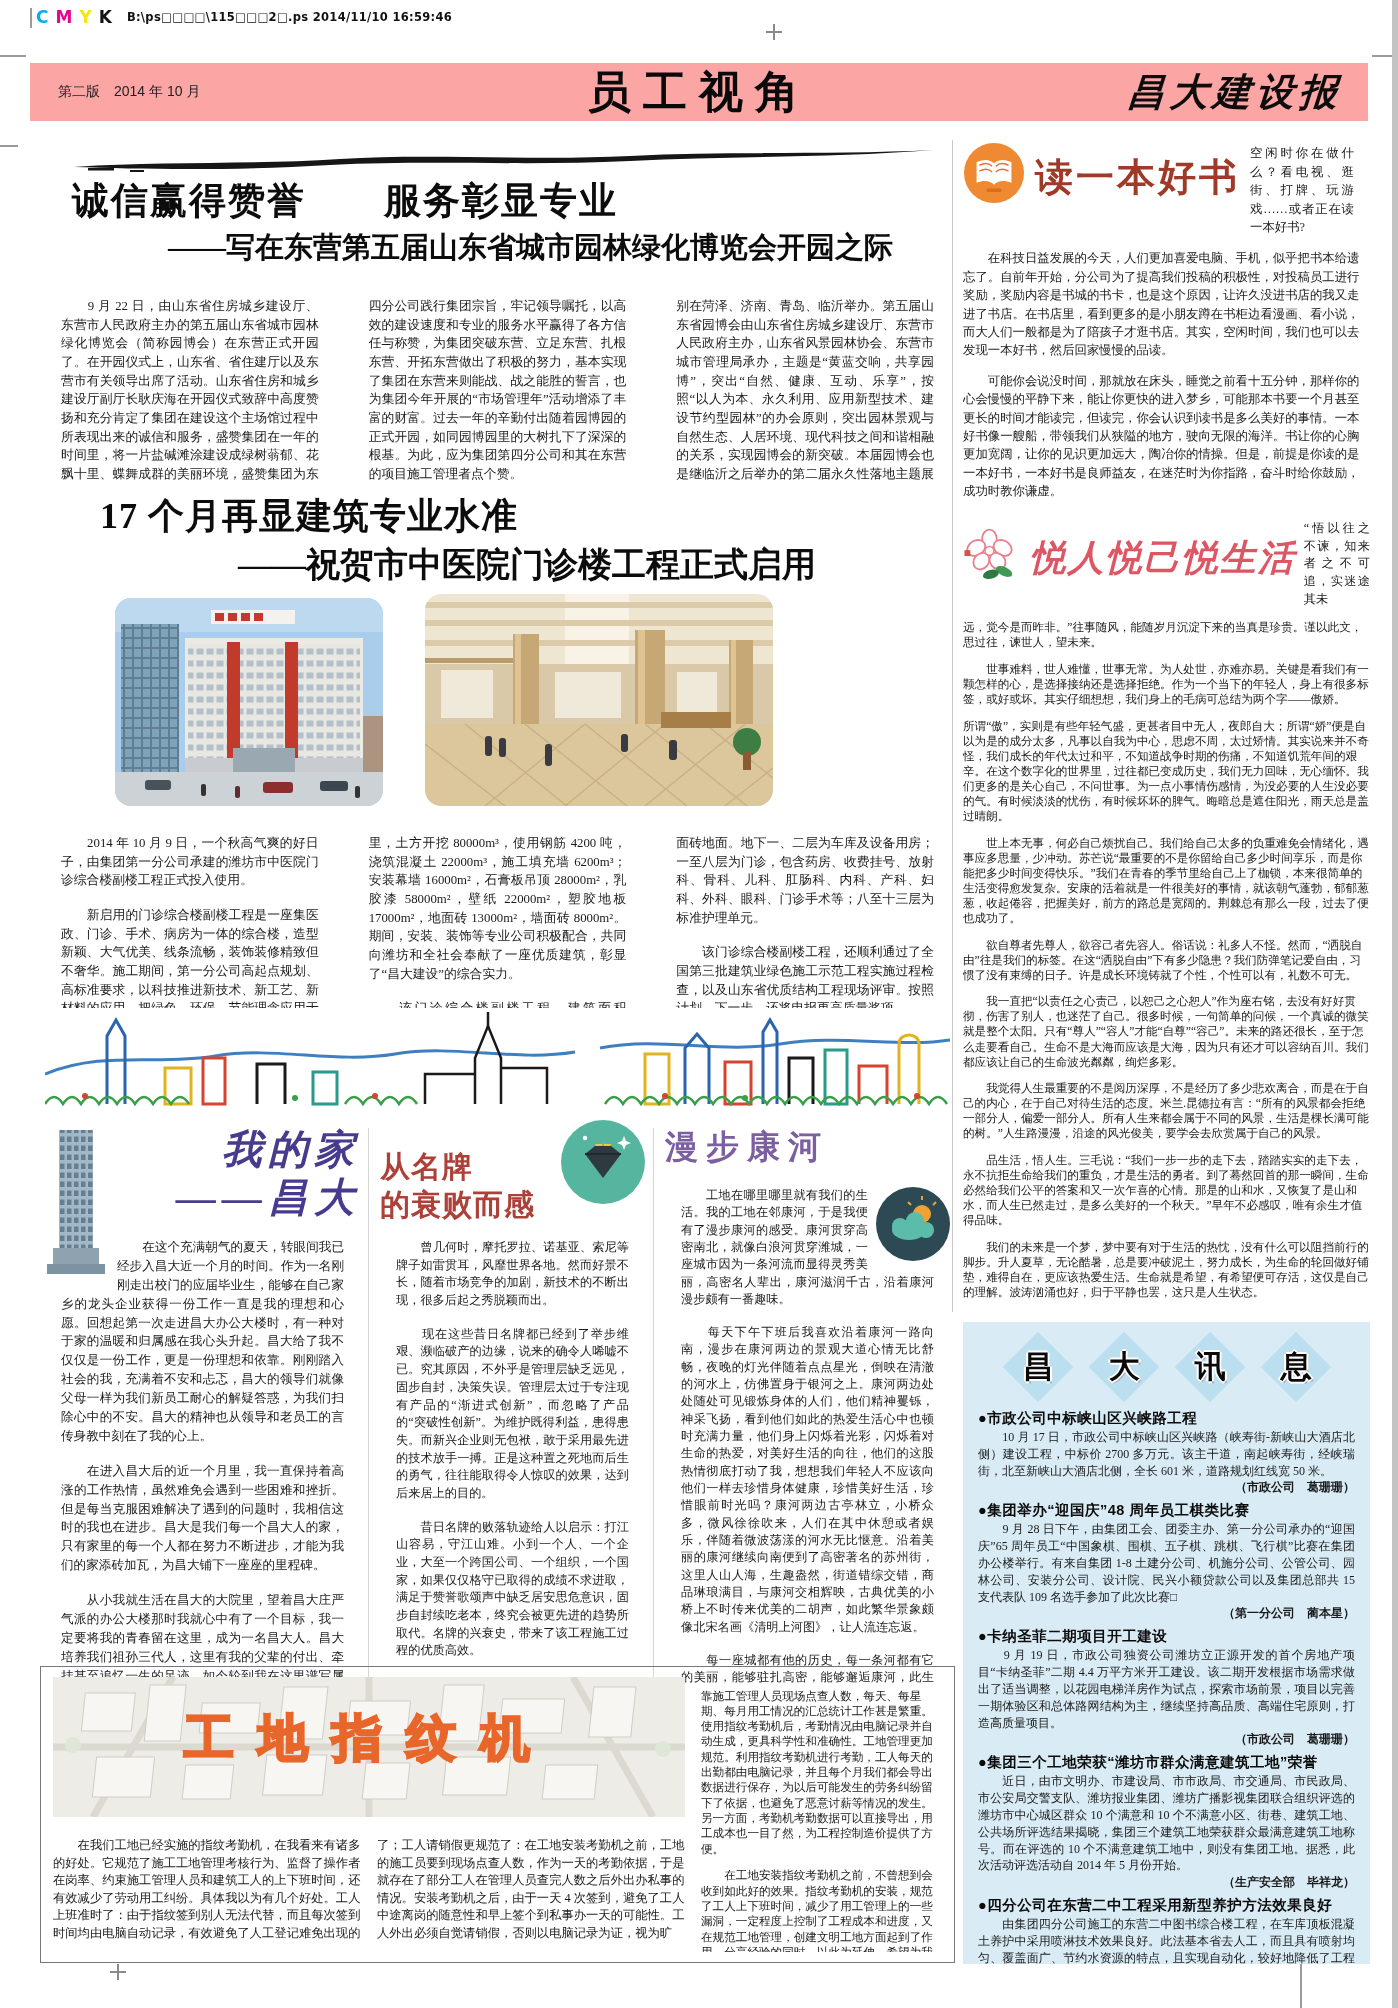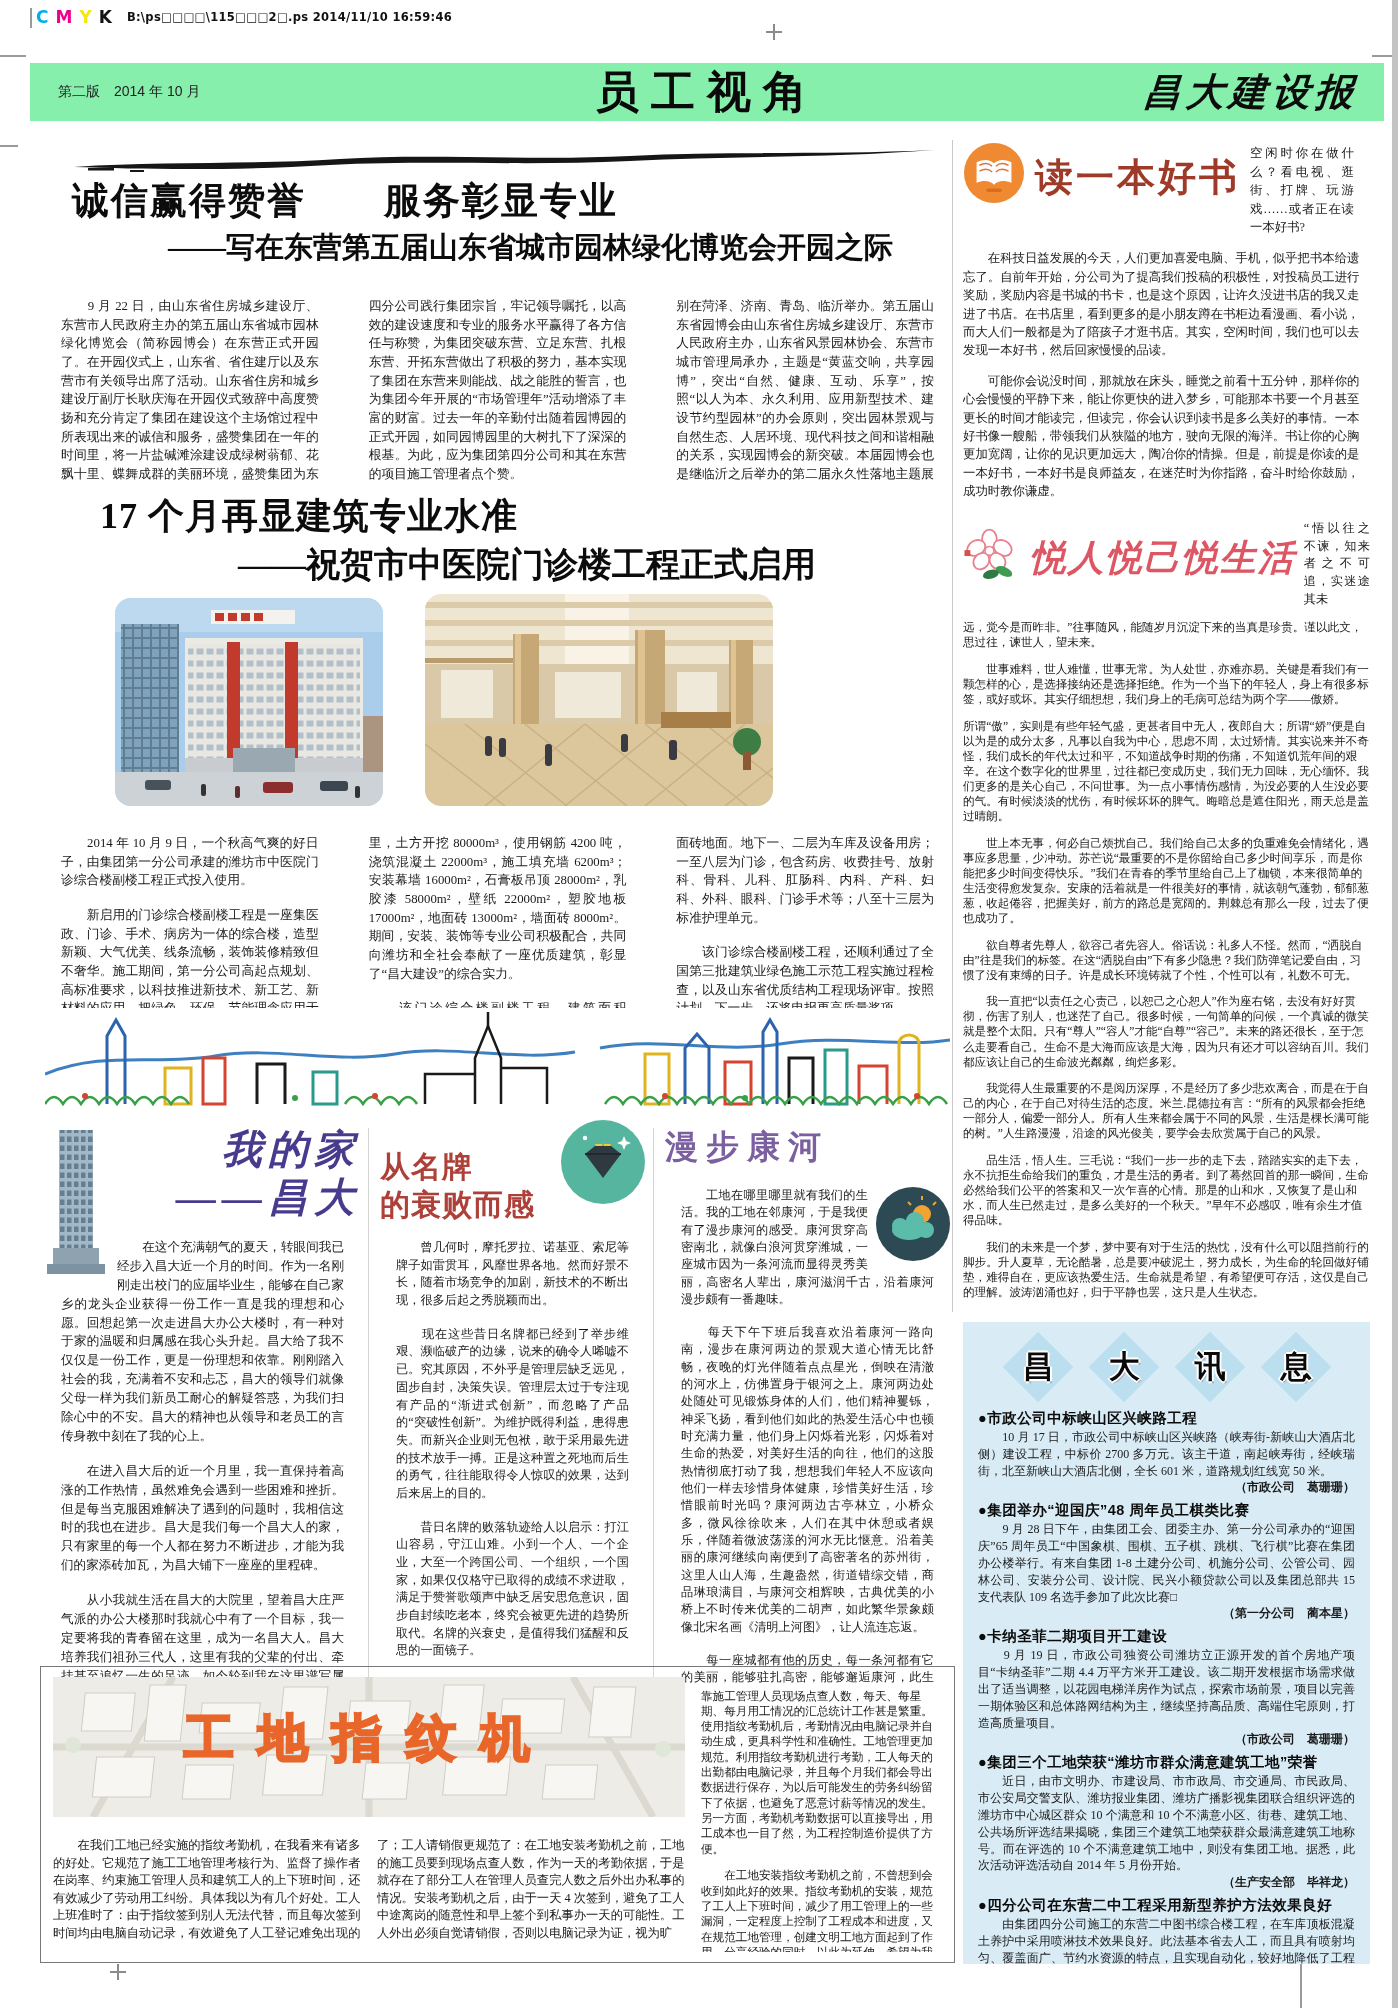--- a/index.html
+++ b/index.html
@@ -12,22 +12,22 @@
   .print-bar .cmyk{font-size:17px;letter-spacing:0;}
   .print-bar .c{color:#00adee}.print-bar .m{color:#ec008c}.print-bar .y{color:#f3e614}.print-bar .k{color:#151515}
   .print-bar .fileinfo{font-size:11.5px;color:#111;margin-left:8px;letter-spacing:.3px;}
   .tick{position:absolute;background:#9a9a9a;}
   .cross{position:absolute;width:16px;height:16px;}
   .cross i{position:absolute;background:#8a8a8a;display:block;}
   .cross .h{left:0;top:7px;width:16px;height:1.5px;}
   .cross .v{left:7px;top:0;width:1.5px;height:16px;}
   .edge-strip{position:absolute;right:0;top:0;width:6px;height:2008px;background:#c3c3c3;}
   
-  .masthead{position:absolute;left:30px;top:63px;width:1338px;height:58px;background:#86efac;
-            display:flex;align-items:center;padding-left:16px;}
+  .masthead{position:absolute;left:30px;top:63px;width:1338px;height:58px;background:#fca5a5;
+            display:flex;align-items:center;}
   .edition{position:absolute;left:28px;font-family:"Liberation Sans",sans-serif;font-size:14px;color:#222;}
   .section-title{position:absolute;left:0;right:0;text-align:center;font-family:"Liberation Sans",sans-serif;
             font-weight:900;font-size:44px;letter-spacing:12px;color:#0a0a0a;}
   .paper-name{position:absolute;right:26px;font-style:italic;font-weight:900;font-size:38px;
             letter-spacing:5px;color:#0d0d0d;transform:skewX(-4deg);}
   
   .headline{position:absolute;font-weight:900;color:#0c0c0c;white-space:nowrap;}
   
   .cols{position:absolute;display:flex;gap:18px;overflow:hidden;}
   .col{flex:1;min-width:0;}
@@ -327,21 +327,21 @@
           <circle cx="42" cy="42" r="42" fill="#56b59e"></circle>
           <polygon points="34,24 38,33 42,23 46,33 50,24" fill="#f4c83c"></polygon>
           <polygon points="24,34 34,26 50,26 60,34 42,58" fill="#2e3a40"></polygon>
           <line x1="24" y1="34" x2="60" y2="34" stroke="#1f2a30" stroke-width="2"></line>
           <path d="M63 16 l2 5 5 2 -5 2 -2 5 -2 -5 -5 -2 5 -2 z" fill="#fff"></path>
           <circle cx="24" cy="18" r="2.2" fill="#fff"></circle>
         </svg>
       </div>
       <p>　　曾几何时，摩托罗拉、诺基亚、索尼等牌子如雷贯耳，风靡世界各地。然而好景不长，随着市场竞争的加剧，新技术的不断出现，很多后起之秀脱颖而出。</p>
       <p>　　现在这些昔日名牌都已经到了举步维艰、濒临破产的边缘，说来的确令人唏嘘不已。究其原因，不外乎是管理层缺乏远见，固步自封，决策失误。管理层太过于专注现有产品的“渐进式创新”，而忽略了产品的“突破性创新”。为维护既得利益，患得患失。而新兴企业则无包袱，敢于采用最先进的技术放手一搏。正是这种置之死地而后生的勇气，往往能取得令人惊叹的效果，达到后来居上的目的。</p>
-      <p>　　昔日名牌的败落轨迹给人以启示：打江山容易，守江山难。小到一个人、一个企业，大至一个跨国公司、一个组织，一个国家，如果仅仅格守已取得的成绩不求进取，满足于赞誉歌颂声中缺乏居安思危意识，固步自封续吃老本，终究会被更先进的趋势所取代。名牌的兴衰史，是值得我们猛醒和反思的一面镜子。</p>
+      <p>　　昔日名牌的败落轨迹给人以启示：打江山容易，守江山难。小到一个人、一个企业，大至一个跨国公司、一个组织，一个国家，如果仅仅格守已取得的成绩不求进取，满足于赞誉歌颂声中缺乏居安思危意识，固步自封续吃老本，终究会被更先进的趋势所取代。名牌的兴衰史，带来了该工程施工过程的优质高效。</p>
       <div class="sig">（第十分公司　孙旭光）</div>
     </div>
 
     <div class="essay" id="essay-river">
       <div class="river-title">漫步康河</div>
       <div class="flow">
         <svg class="river-icon" width="74" height="74" viewBox="0 0 74 74">
           <circle cx="37" cy="37" r="37" fill="#2d4a54"></circle>
           <circle cx="46" cy="27" r="9" fill="#f0a232"></circle>
           <g stroke="#f0a232" stroke-width="2">

